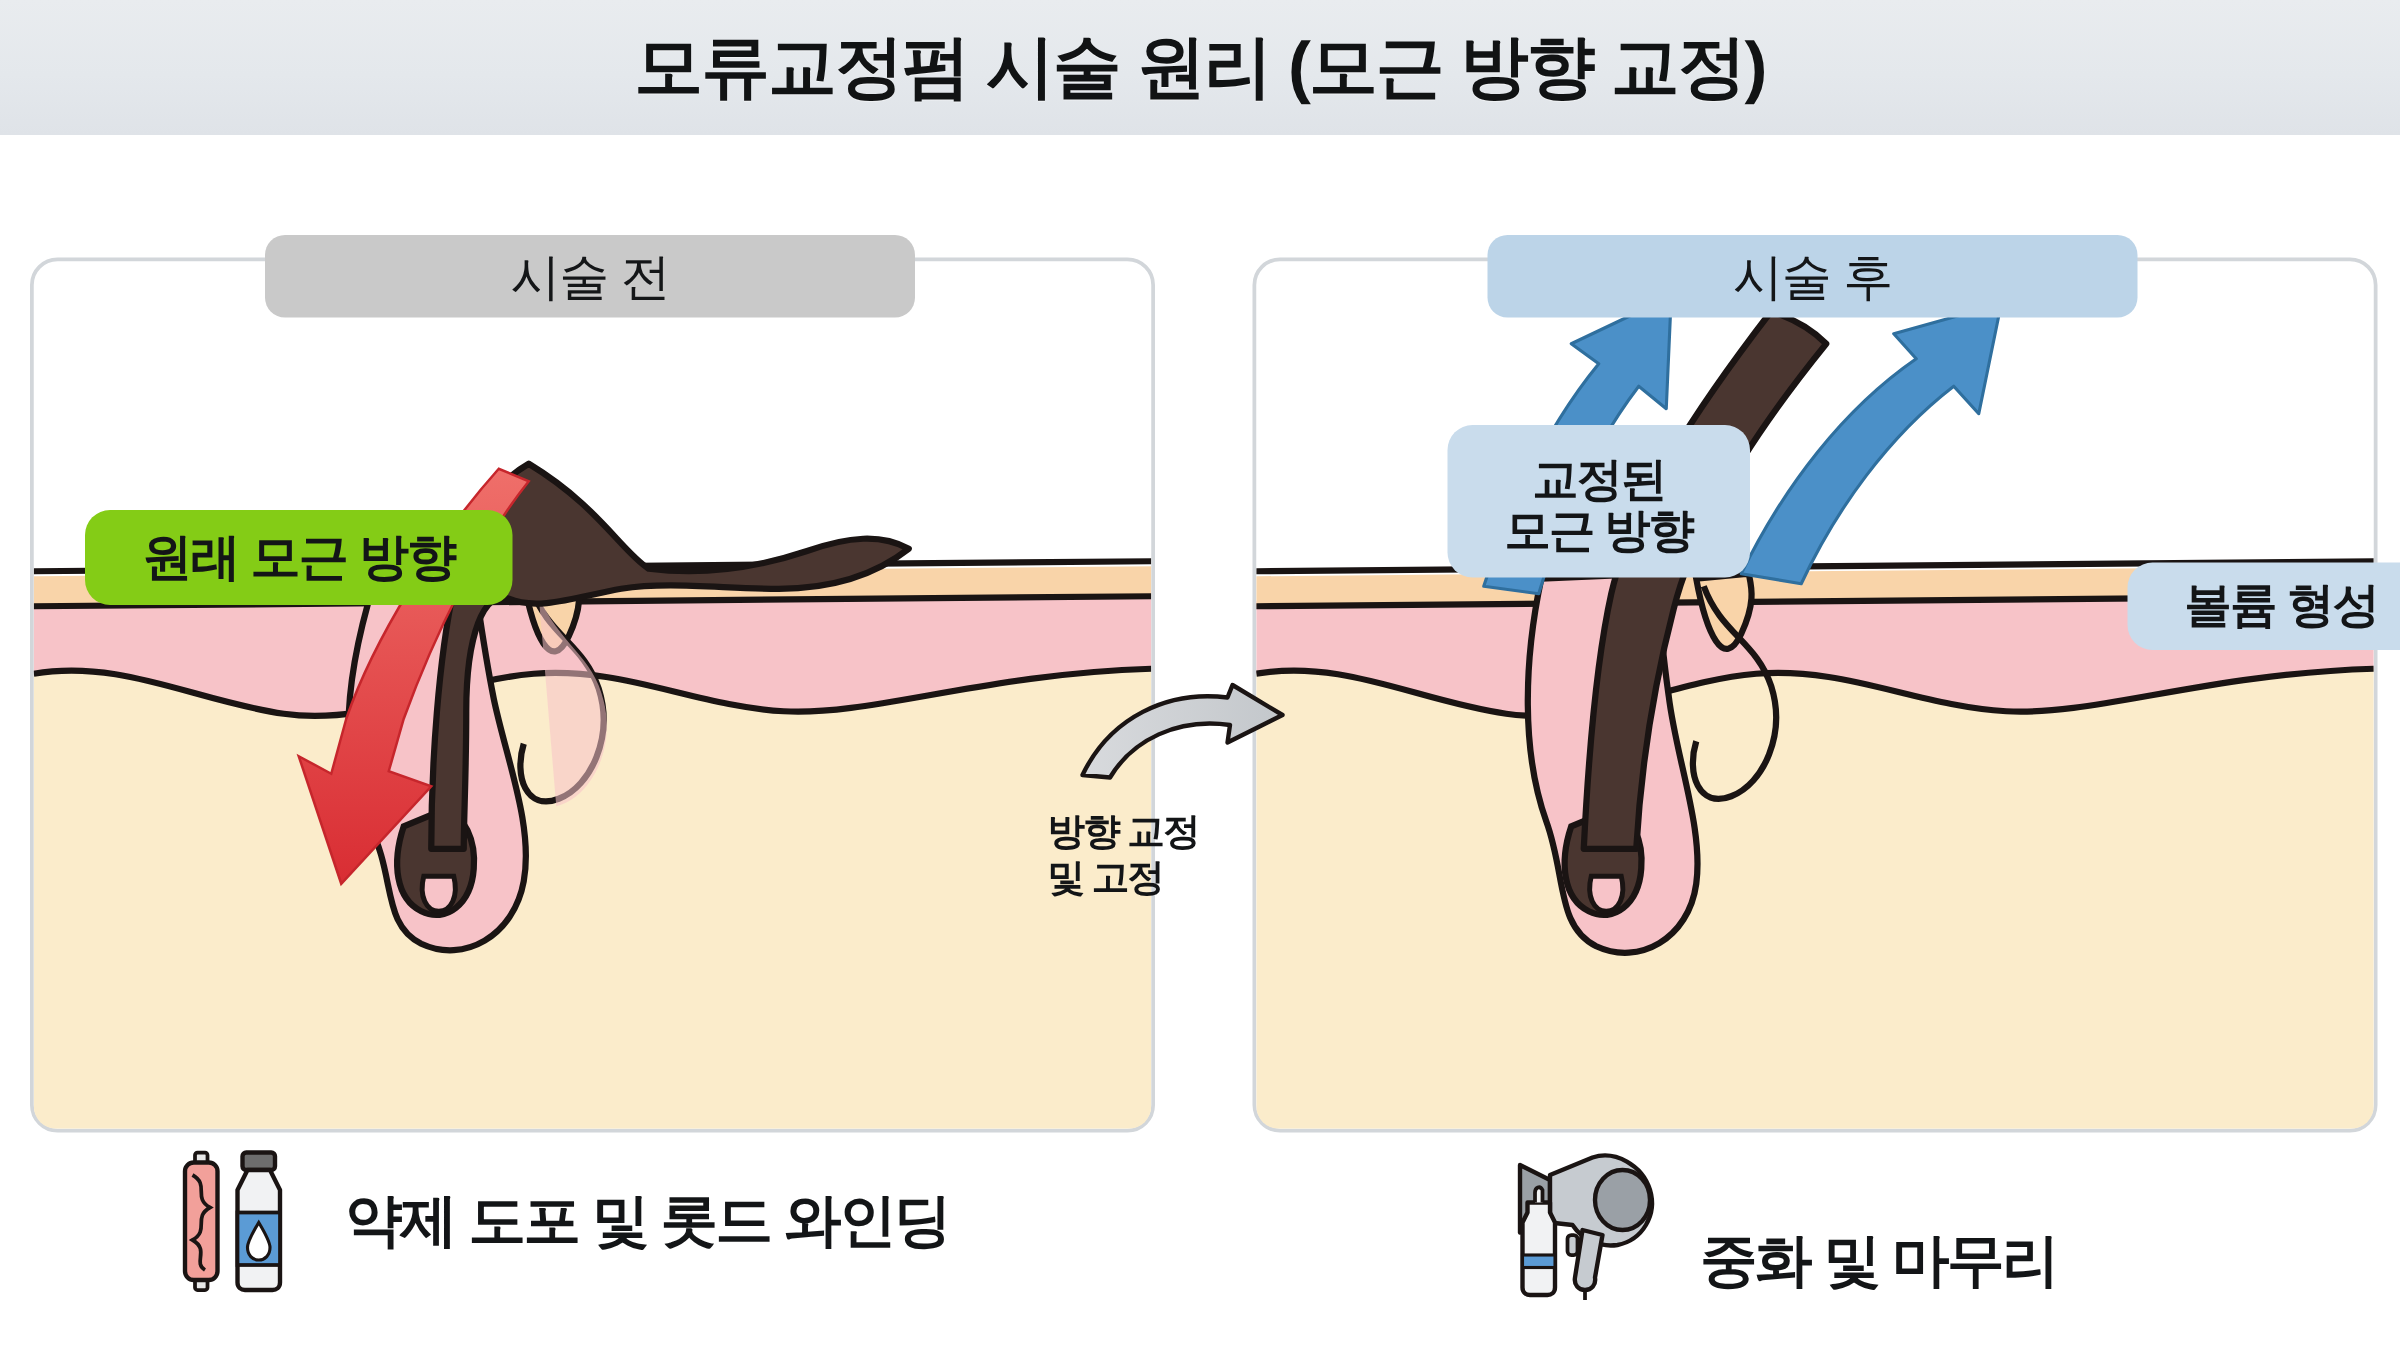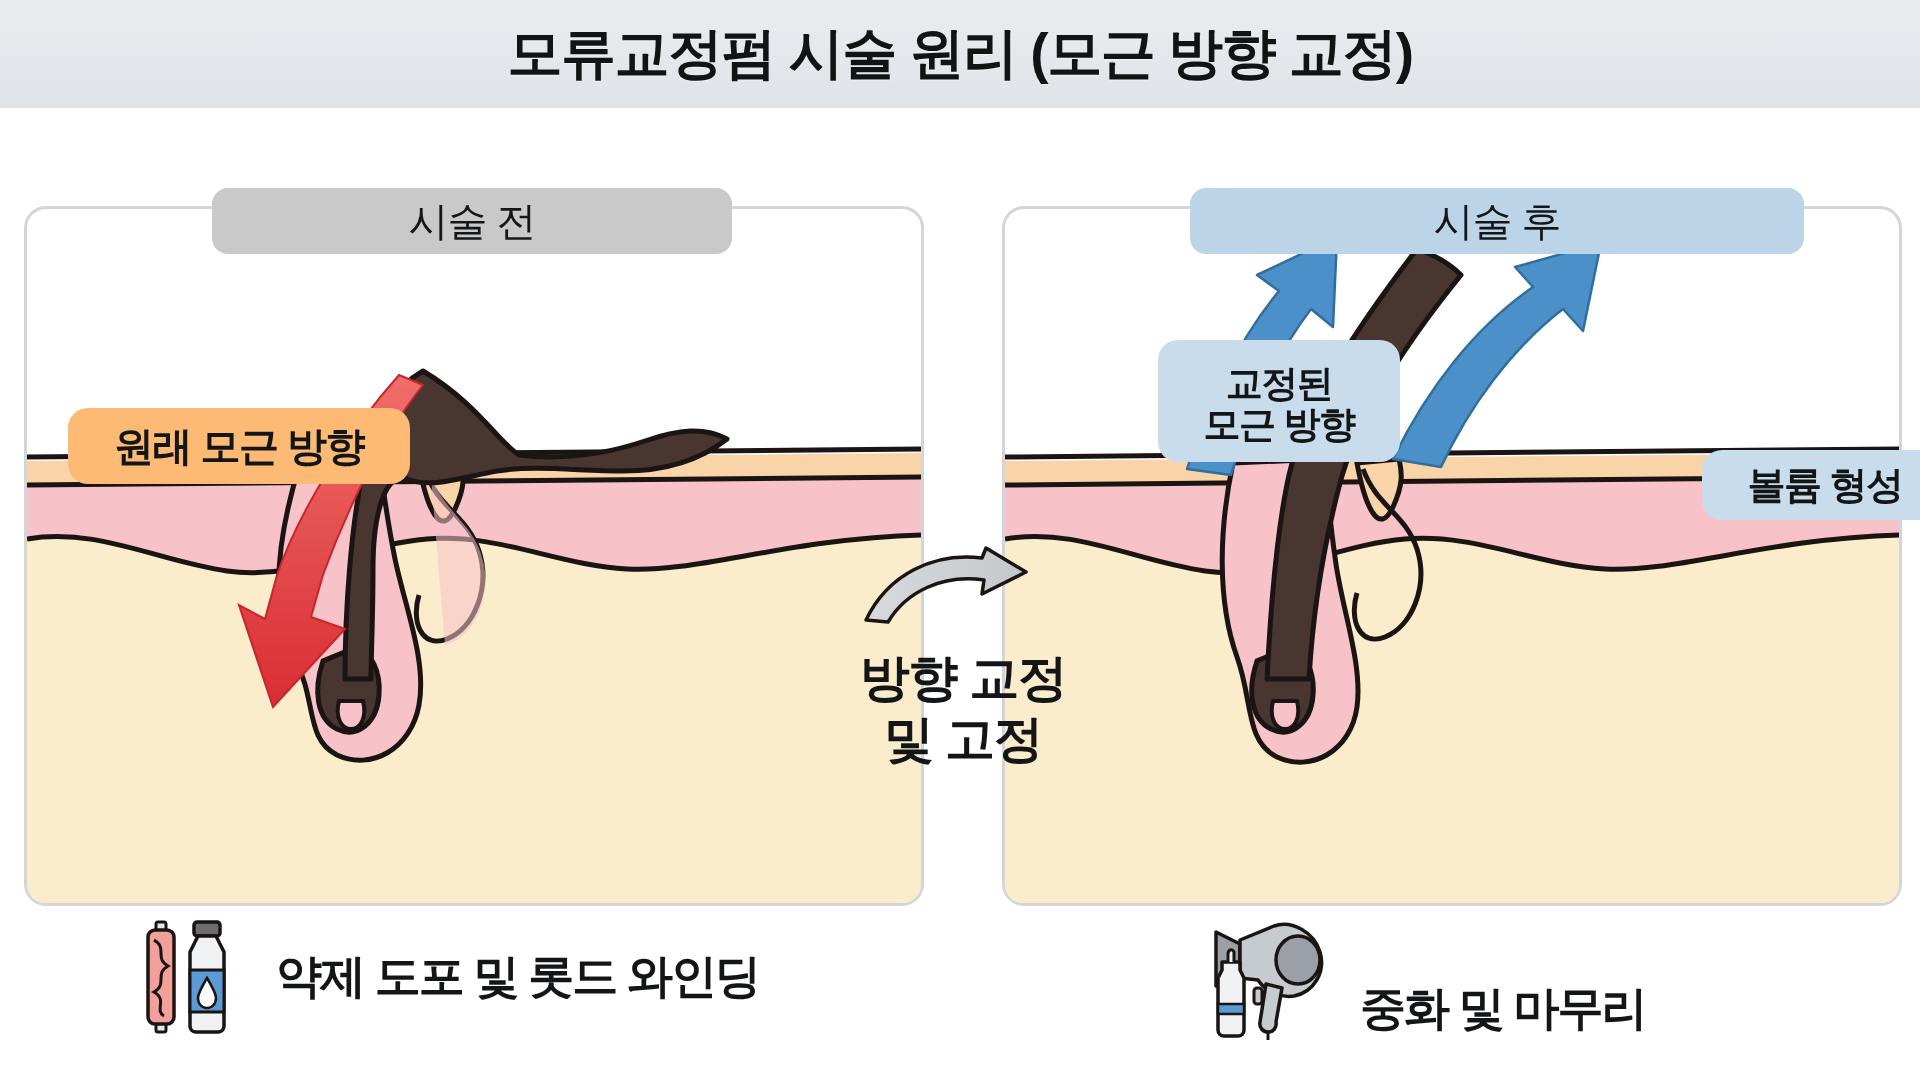--- a/index.html
+++ b/index.html
@@ -31,48 +31,48 @@
   #panel-before { left: 24px;  top: 206px; width: 900px; height: 700px; }
   #panel-after  { left: 1002px; top: 206px; width: 900px; height: 700px; }
 
   .panel-badge {
     position: absolute; height: 66px; border-radius: 16px;
     display: flex; align-items: center; justify-content: center;
     font-size: 40px; font-weight: 400; color: #141618;
     letter-spacing: -1px; z-index: 5;
   }
   #badge-before { left: 212px;  top: 188px; width: 520px; background: #c9c9c9; }
-  #badge-after  { left: 1190px; top: 188px; width: 614px; background: #bcd4e8; }
+  #badge-after  { left: 1190px; top: 188px; width: 520px; background: #bcd4e8; }
 
   
   .callout {
     position: absolute; display: flex; flex-direction: column;
     align-items: center; justify-content: center;
     border-radius: 20px; z-index: 30;
     font-weight: 700; letter-spacing: -1.5px; color: #131517;
     line-height: 1.12;
   }
   #callout-origin {
     left: 68px; top: 408px; width: 342px; height: 76px;
-    background: #fdba74; font-size: 40px;
+    background: #84cc16; font-size: 40px;
   }
   #callout-corrected {
     left: 1158px; top: 340px; width: 242px; height: 122px;
     background: #c9dcec; font-size: 37px; padding-top: 6px;
   }
   #callout-volume {
     left: 1702px; top: 450px; width: 246px; height: 70px;
     background: #c9dcec; font-size: 38px;
   }
 
   
   #center-arrow { position: absolute; left: 862px; top: 548px; width: 196px; height: 76px; z-index: 20; }
   #center-caption {
     position: absolute; left: 838px; top: 648px; width: 250px;
-    text-align: center; font-size: 50px; font-weight: 700;
+    text-align: left; font-size: 30px; font-weight: 700;
     color: #131517; line-height: 1.22; letter-spacing: -1.5px; z-index: 20;
   }
 
   
   .step {
     position: absolute; display: flex; align-items: center; gap: 18px;
   }
   #step-left  { left: 140px;  top: 918px; }
   #step-right { left: 1210px; top: 918px; align-items: flex-end; }
   .step-label {

